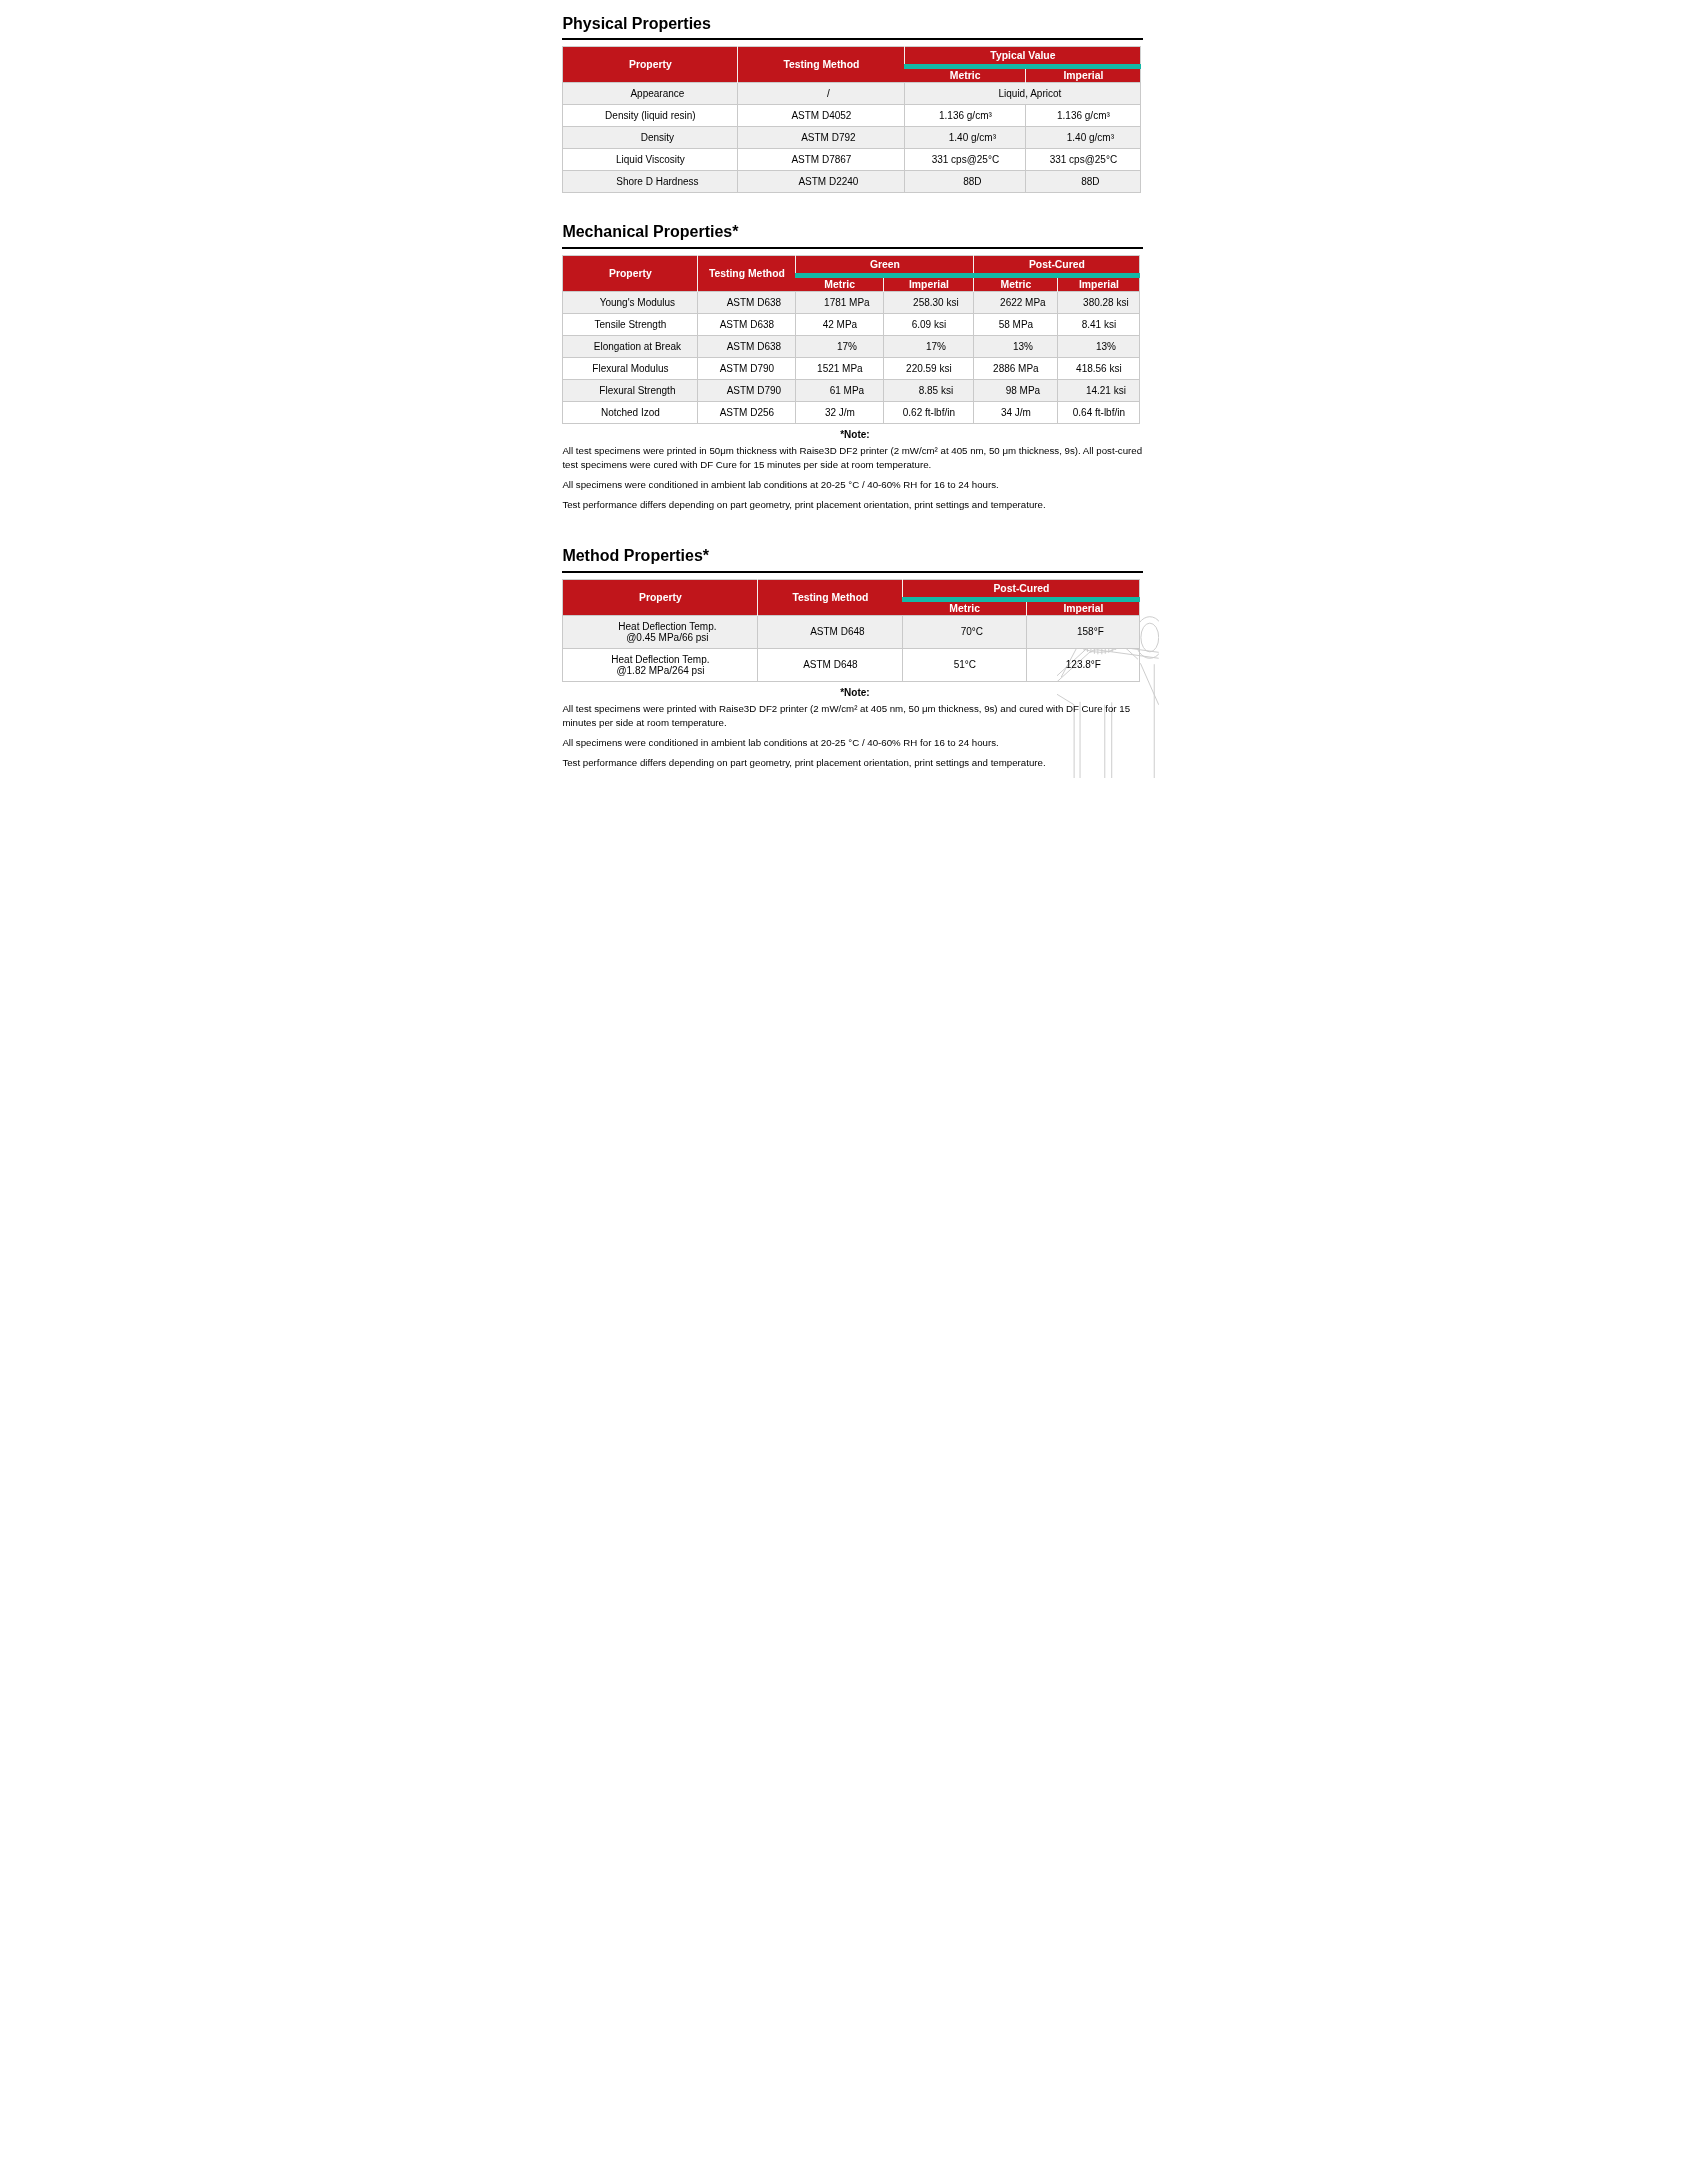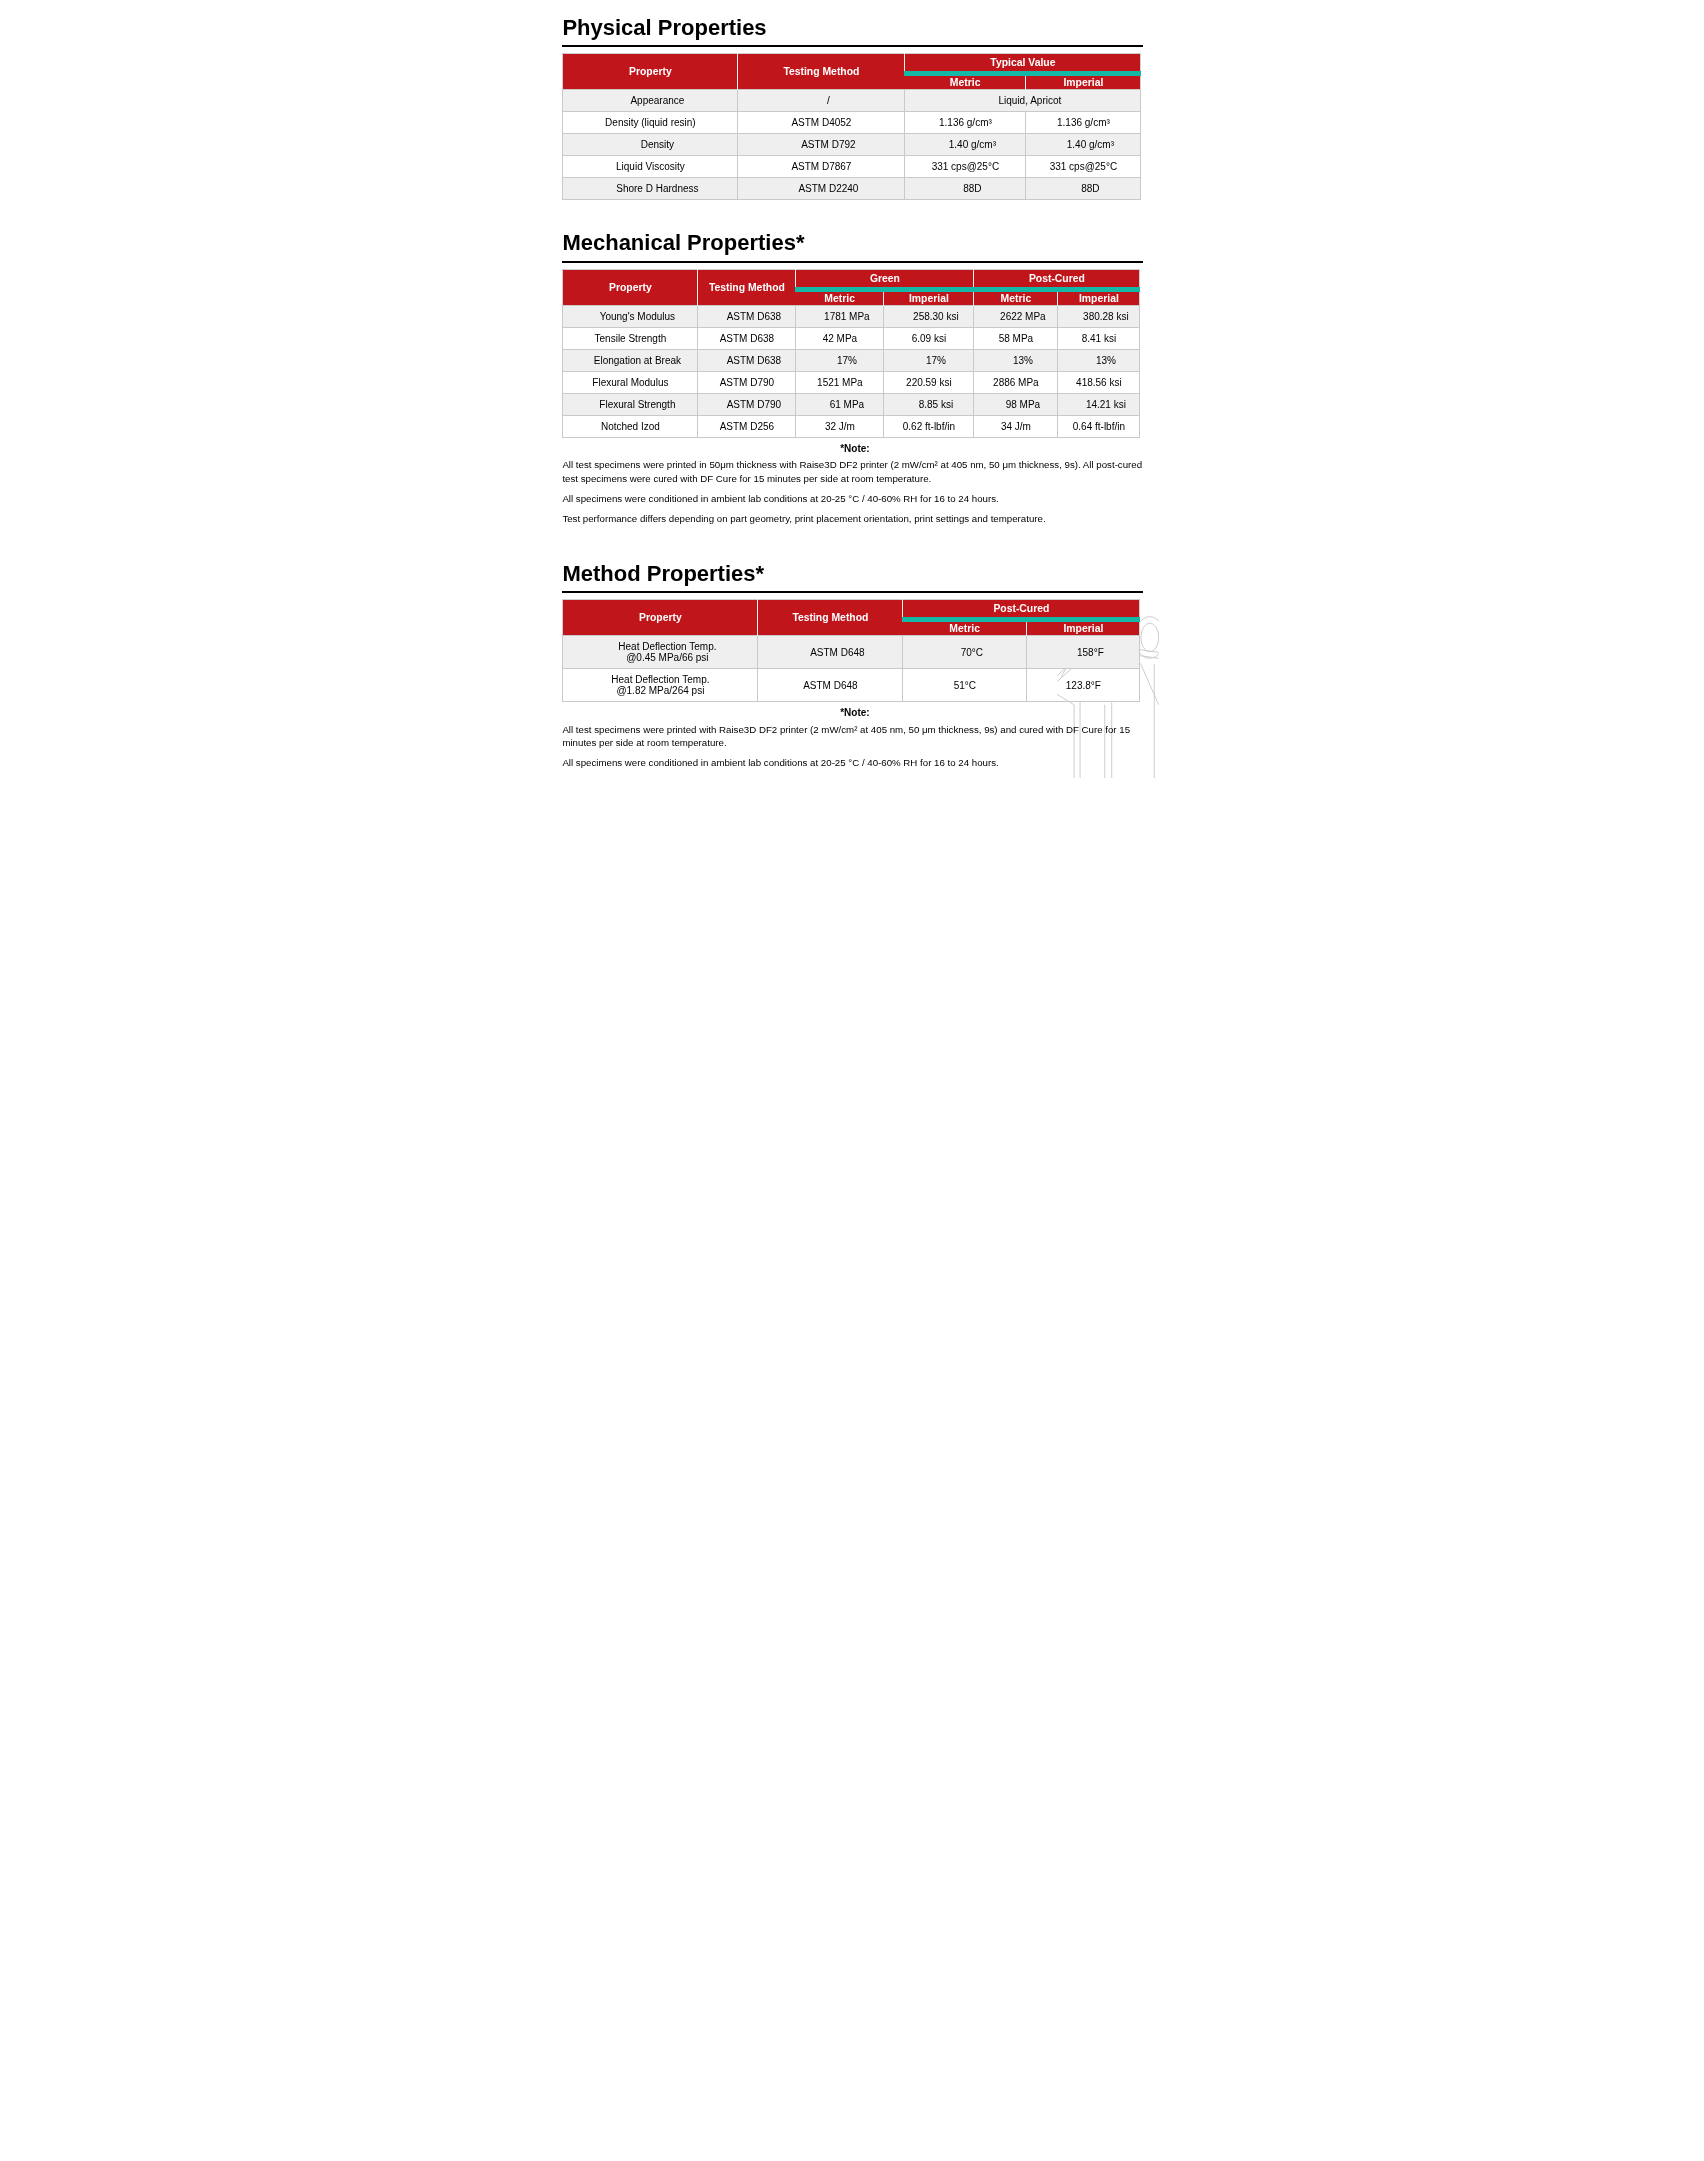--- a/index.html
+++ b/index.html
@@ -22,21 +22,21 @@
     bottom: 0;
     z-index: 0;
   }
   .content {
     position: relative;
     z-index: 1;
     padding: 15px 16px 0 17.4px;
     width: 598px;
   }
   h2.section-title {
-    font-size: 22px;
+    font-size: 16px;
     font-weight: bold;
     letter-spacing: 0px;
     line-height: 1.15;
   }
   .rule {
     height: 2px;
     background: #000000;
     width: 581px;
     margin-top: 5px;
   }

